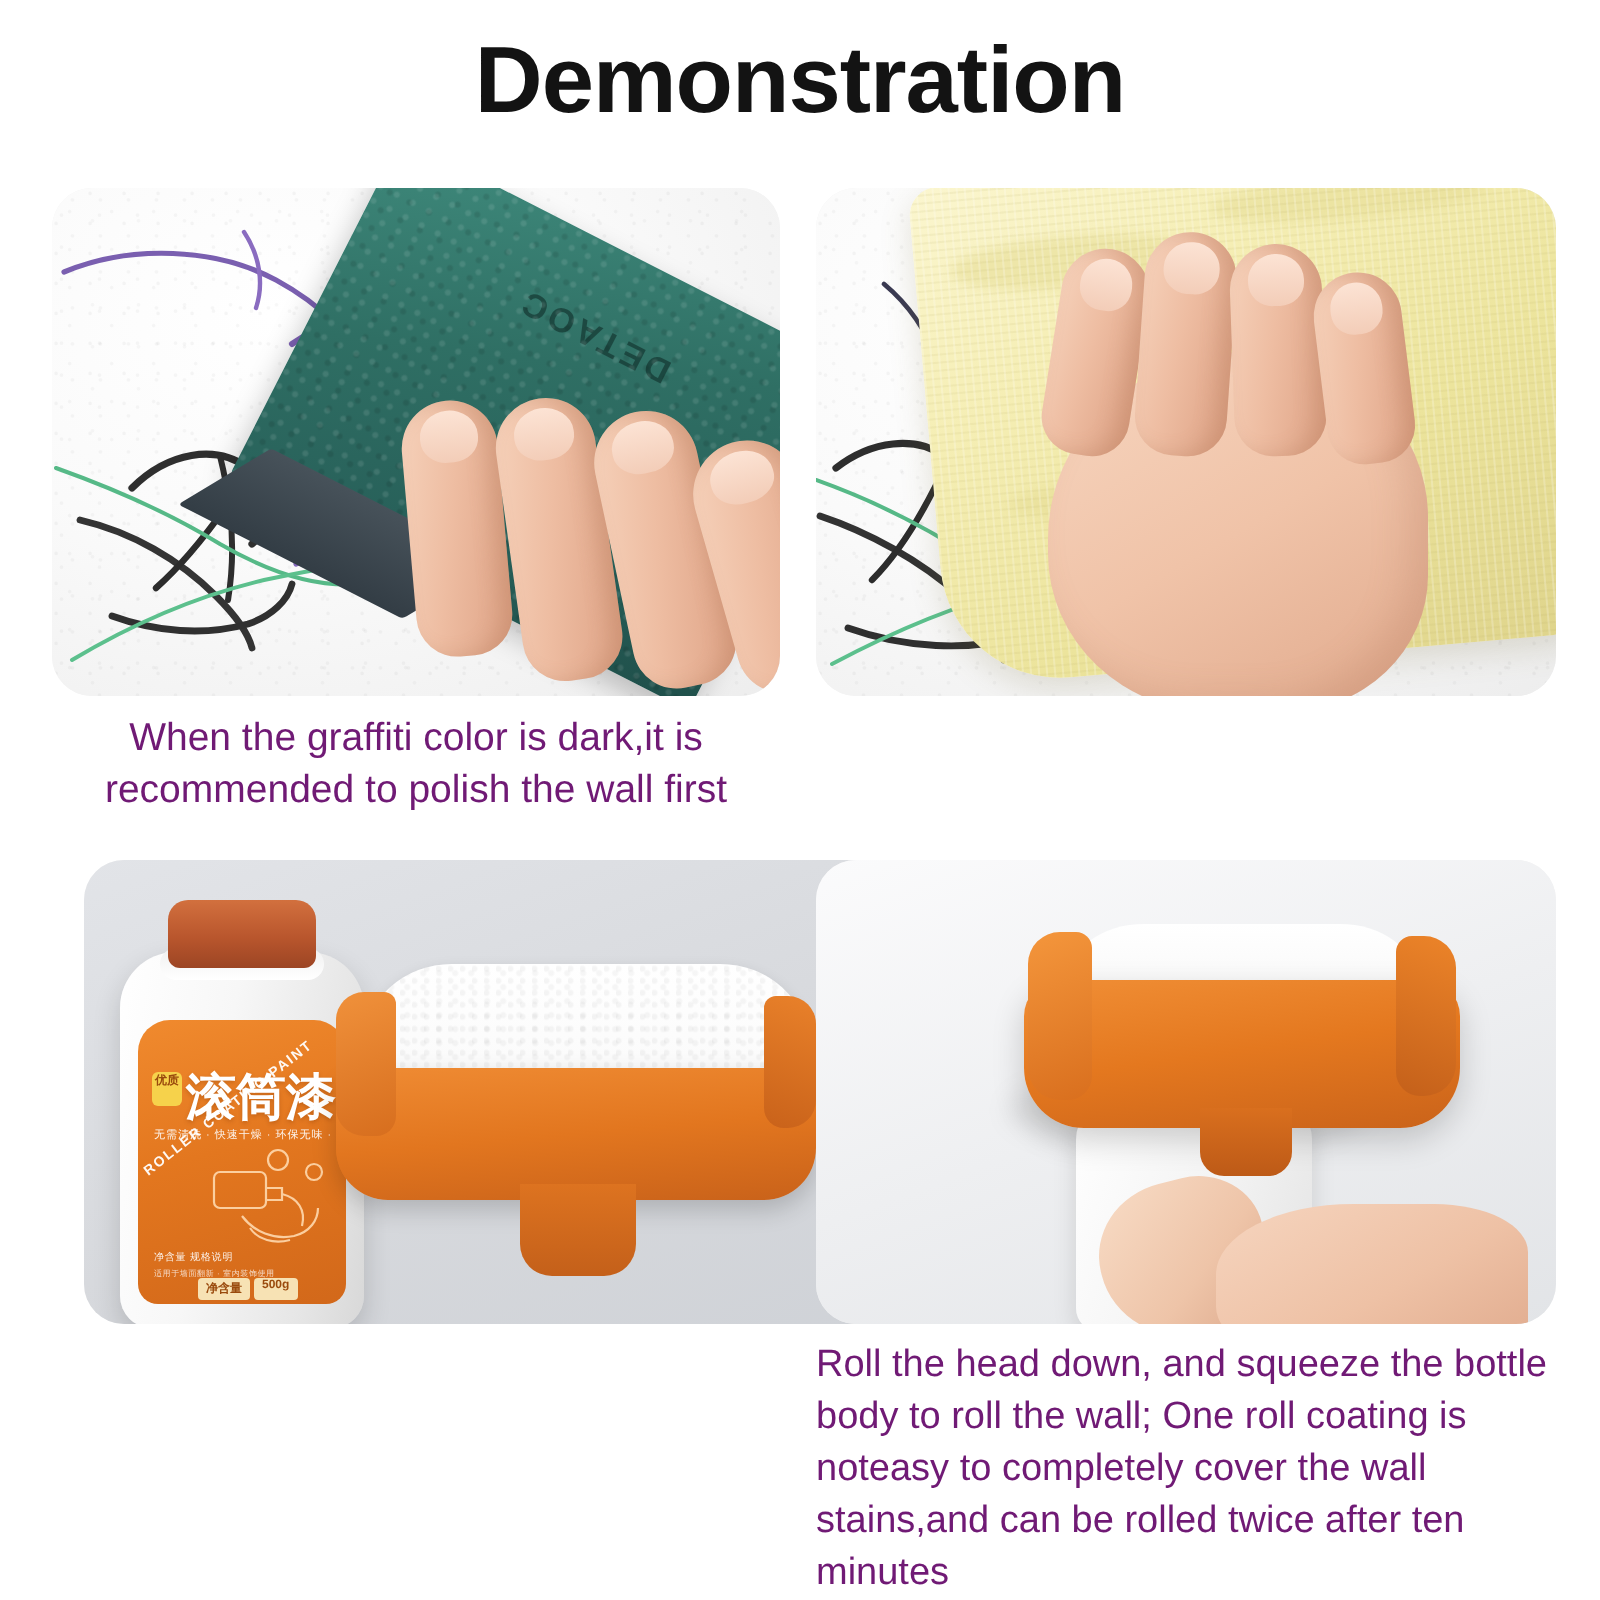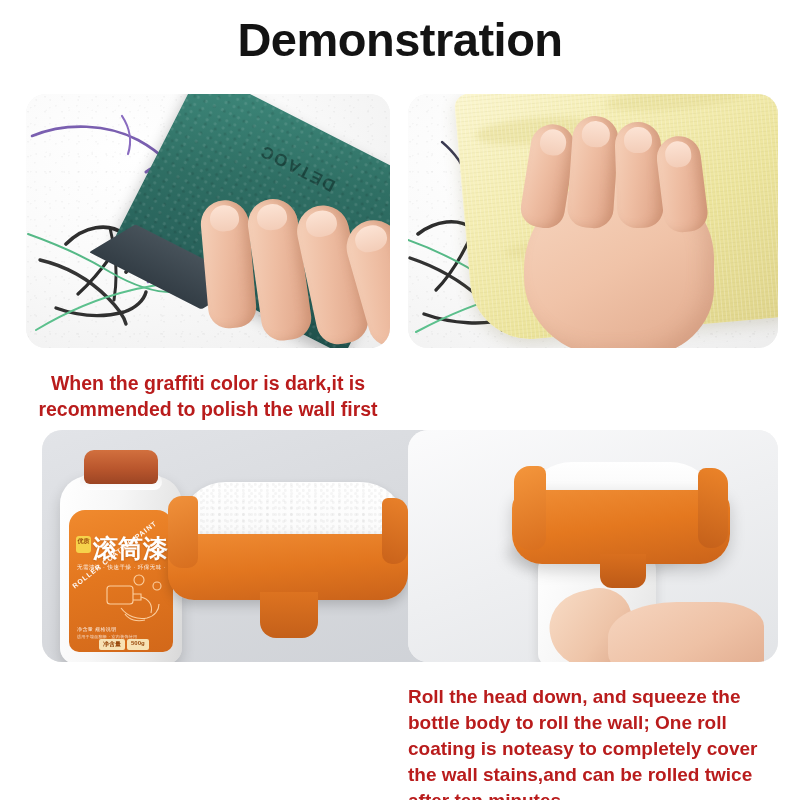--- a/index.html
+++ b/index.html
@@ -51,25 +51,25 @@
     position: relative;
     width: 100%;
     height: 254px;
     border-radius: 20px;
     overflow: hidden;
     background: #f2f2f2;
   }
   .step-3 .photo, .step-4 .photo { height: 232px; }
 
   .caption {
-    margin-top: 22px;
+    margin-top: 8px;
     font-size: 19.5px;
-    font-weight: 700;
+    font-weight: 400;
     line-height: 1.34;
-    color: #b91c1c;
+    color: #701a75;
     text-align: center;
   }
   .caption.lead { font-size: 20.5px; }
   .caption.left { text-align: left; font-size: 19px; line-height: 1.37; }
 
   
   .wall-plain {
     position: absolute; inset: 0;
     background:
       radial-gradient(ellipse at 30% 25%, #ffffff 0%, #fafafa 45%, #ededed 100%);

